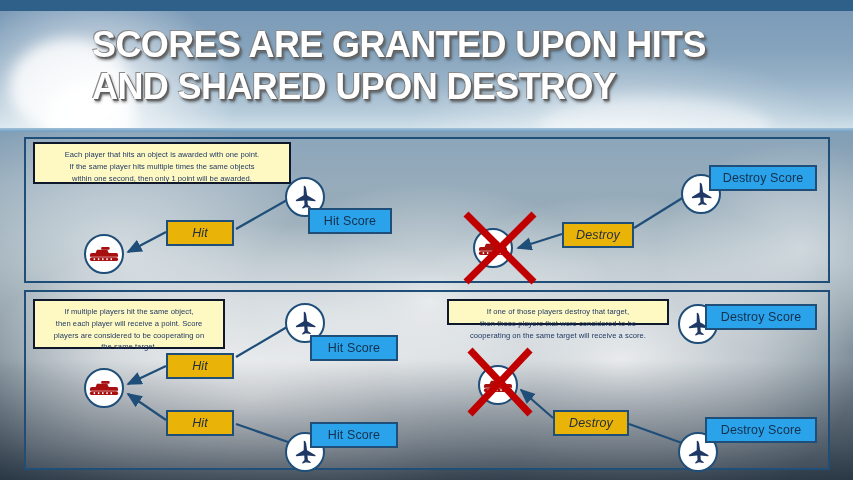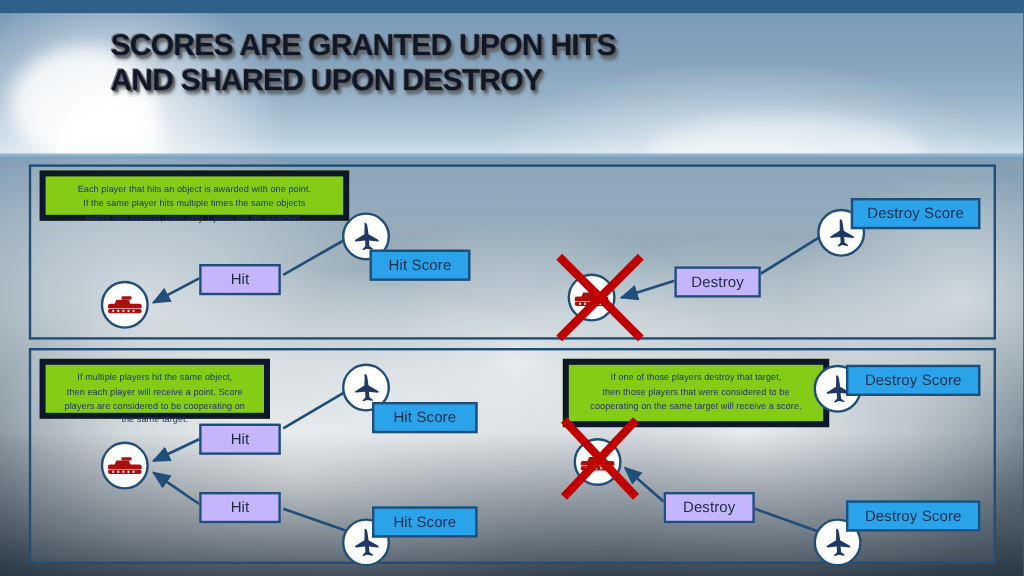--- a/index.html
+++ b/index.html
@@ -67,25 +67,25 @@
     filter: blur(7px);
   }
   .header-underline {
     position: absolute; left: 0; top: 128px; width: 853px; height: 4px;
     background: linear-gradient(180deg, #9fc0d8 0%, #6f9dc0 100%);
   }
   .title {
     position: absolute;
     left: 92px; top: 24px;
     width: 700px;
-    font-size: 25px;
+    font-size: 36px;
     font-weight: bold;
     line-height: 1.16;
     letter-spacing: -0.6px;
-    color: #0f172a;
+    color: #ffffff;
     text-shadow:
       1px 1px 0 #5c5c5c, 2px 2px 0 #6d6d6d,
       2px 3px 3px rgba(40,40,40,0.65),
       -1px -1px 0 #8a8a8a;
     white-space: pre-line;
   }
 
   
   .panel {
     position: absolute;
@@ -93,48 +93,48 @@
     background: rgba(255,255,255,0.07);
     box-sizing: border-box;
   }
   #panel-top    { left: 24px; top: 137px; width: 806px; height: 146px; }
   #panel-bottom { left: 24px; top: 290px; width: 806px; height: 180px; }
 
   
   .note {
     position: absolute;
     box-sizing: border-box;
-    background: #84cc16;
-    border: 5px solid #0f172a;
+    background: #fef9c3;
+    border: 2px solid #0f172a;
     color: #1f3864;
     font-size: 7.6px;
     line-height: 1.55;
     text-align: center;
     padding: 5px 7px;
     white-space: pre-line;
     letter-spacing: 0.05px;
   }
   #note-tl { left: 33px;  top: 142px; width: 258px; height: 42px; }
   #note-tr { left: 430px; top: 142px; width: 245px; height: 42px; }
   #note-bl { left: 33px;  top: 299px; width: 192px; height: 50px; }
-  #note-br { left: 469px; top: 299px; width: 222px; height: 57px; }
+  #note-br { left: 447px; top: 299px; width: 222px; height: 26px; }
 
   
   .chip {
     position: absolute;
     box-sizing: border-box;
     display: flex; align-items: center; justify-content: center;
     border: 2px solid #1f4e79;
     font-size: 12.5px;
     color: #1f2c3d;
     letter-spacing: 0.1px;
     z-index: 6;
     text-align: center;
   }
-  .chip.white { background: #c4b5fd; }
+  .chip.white { background: #eab308; font-style: italic; }
   .chip.blue  { background: #2ba3ea; color:#14304d; }
 
   #chip-hit-1        { left: 166px; top: 220px; width: 68px;  height: 26px; }
   #chip-hitscore-1   { left: 308px; top: 208px; width: 84px;  height: 26px; }
   #chip-destroy-1    { left: 562px; top: 222px; width: 72px;  height: 26px; }
   #chip-destroyscore-1{left: 709px; top: 165px; width: 108px; height: 26px; }
 
   #chip-hit-2        { left: 166px; top: 353px; width: 68px;  height: 26px; }
   #chip-hitscore-2   { left: 310px; top: 335px; width: 88px;  height: 26px; }
   #chip-hit-3        { left: 166px; top: 410px; width: 68px;  height: 26px; }

